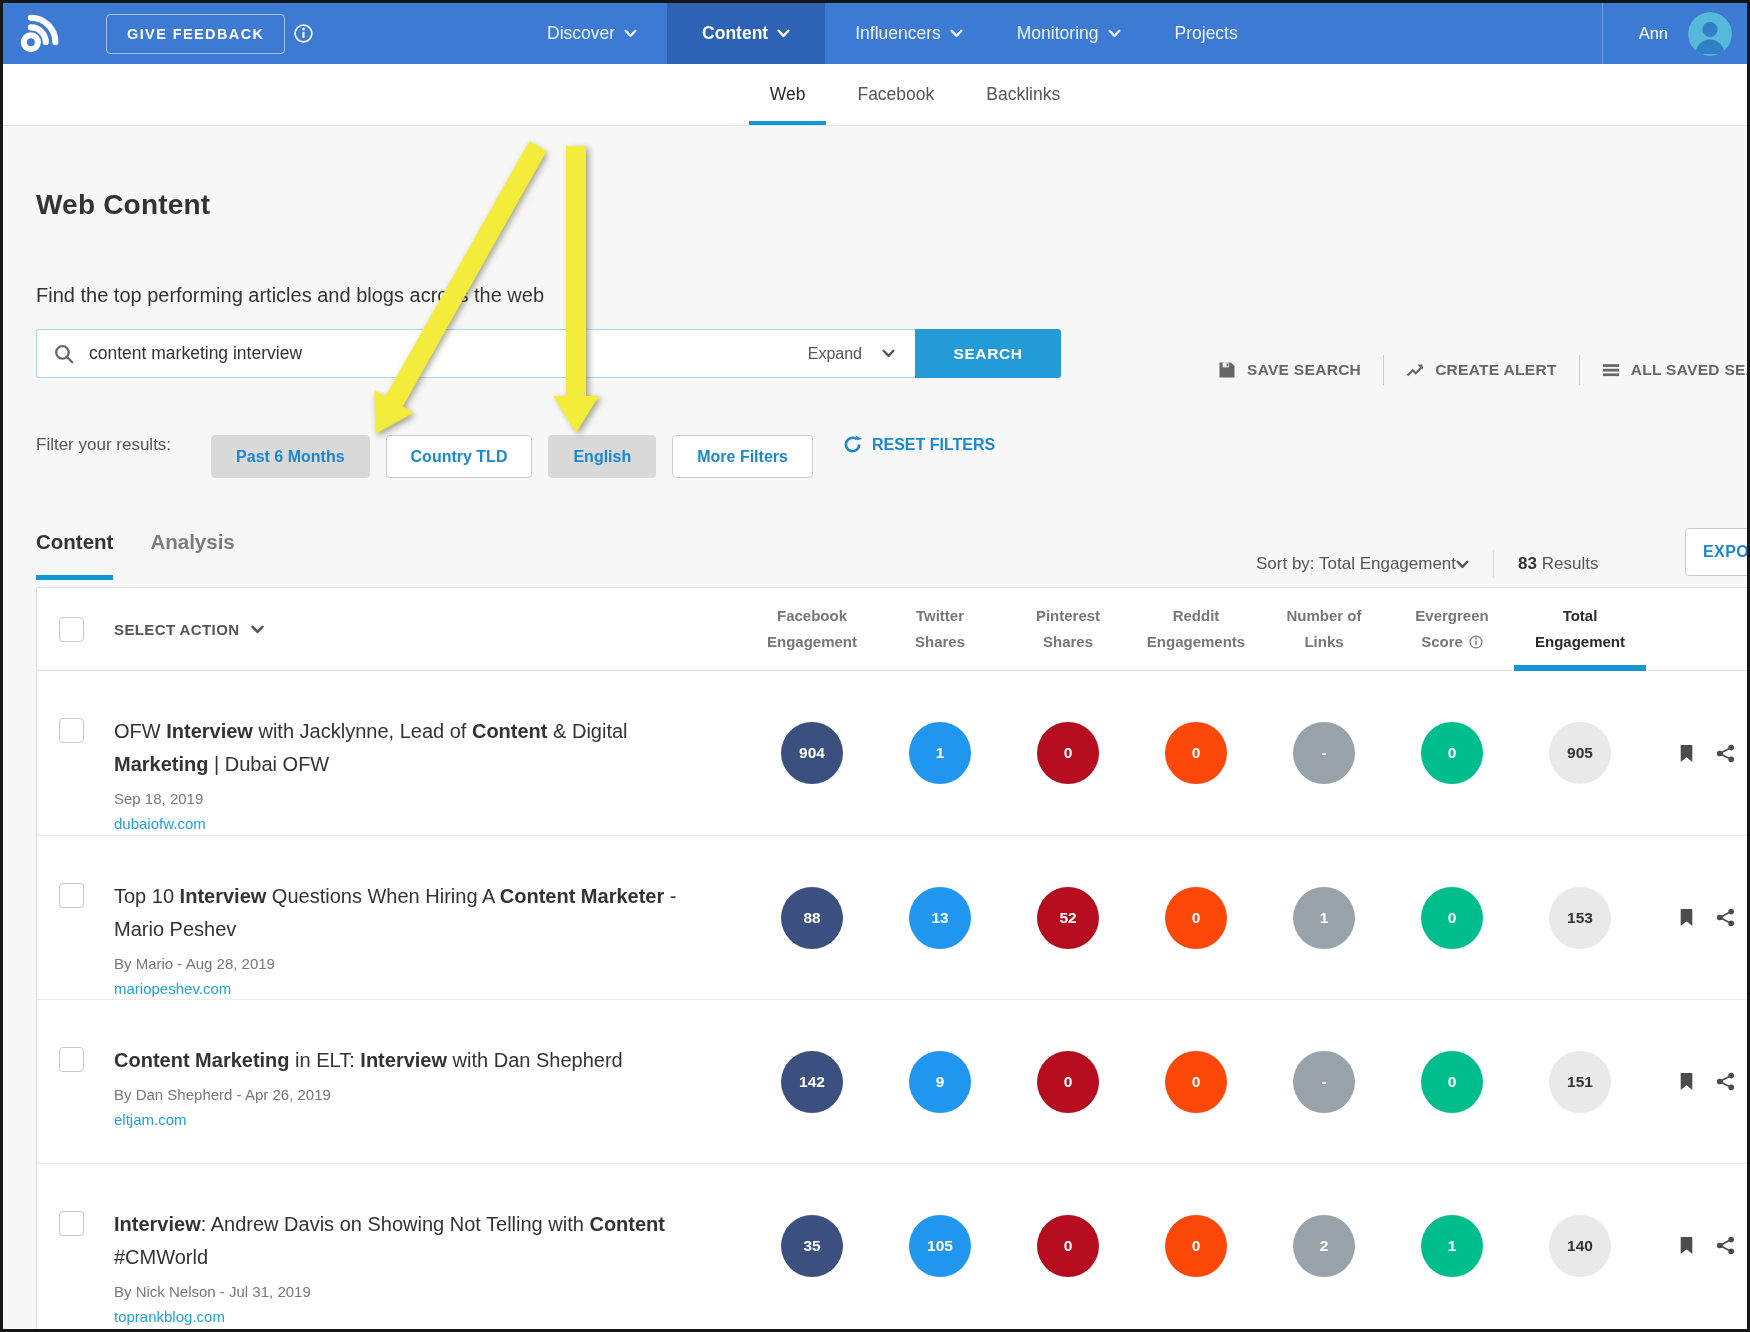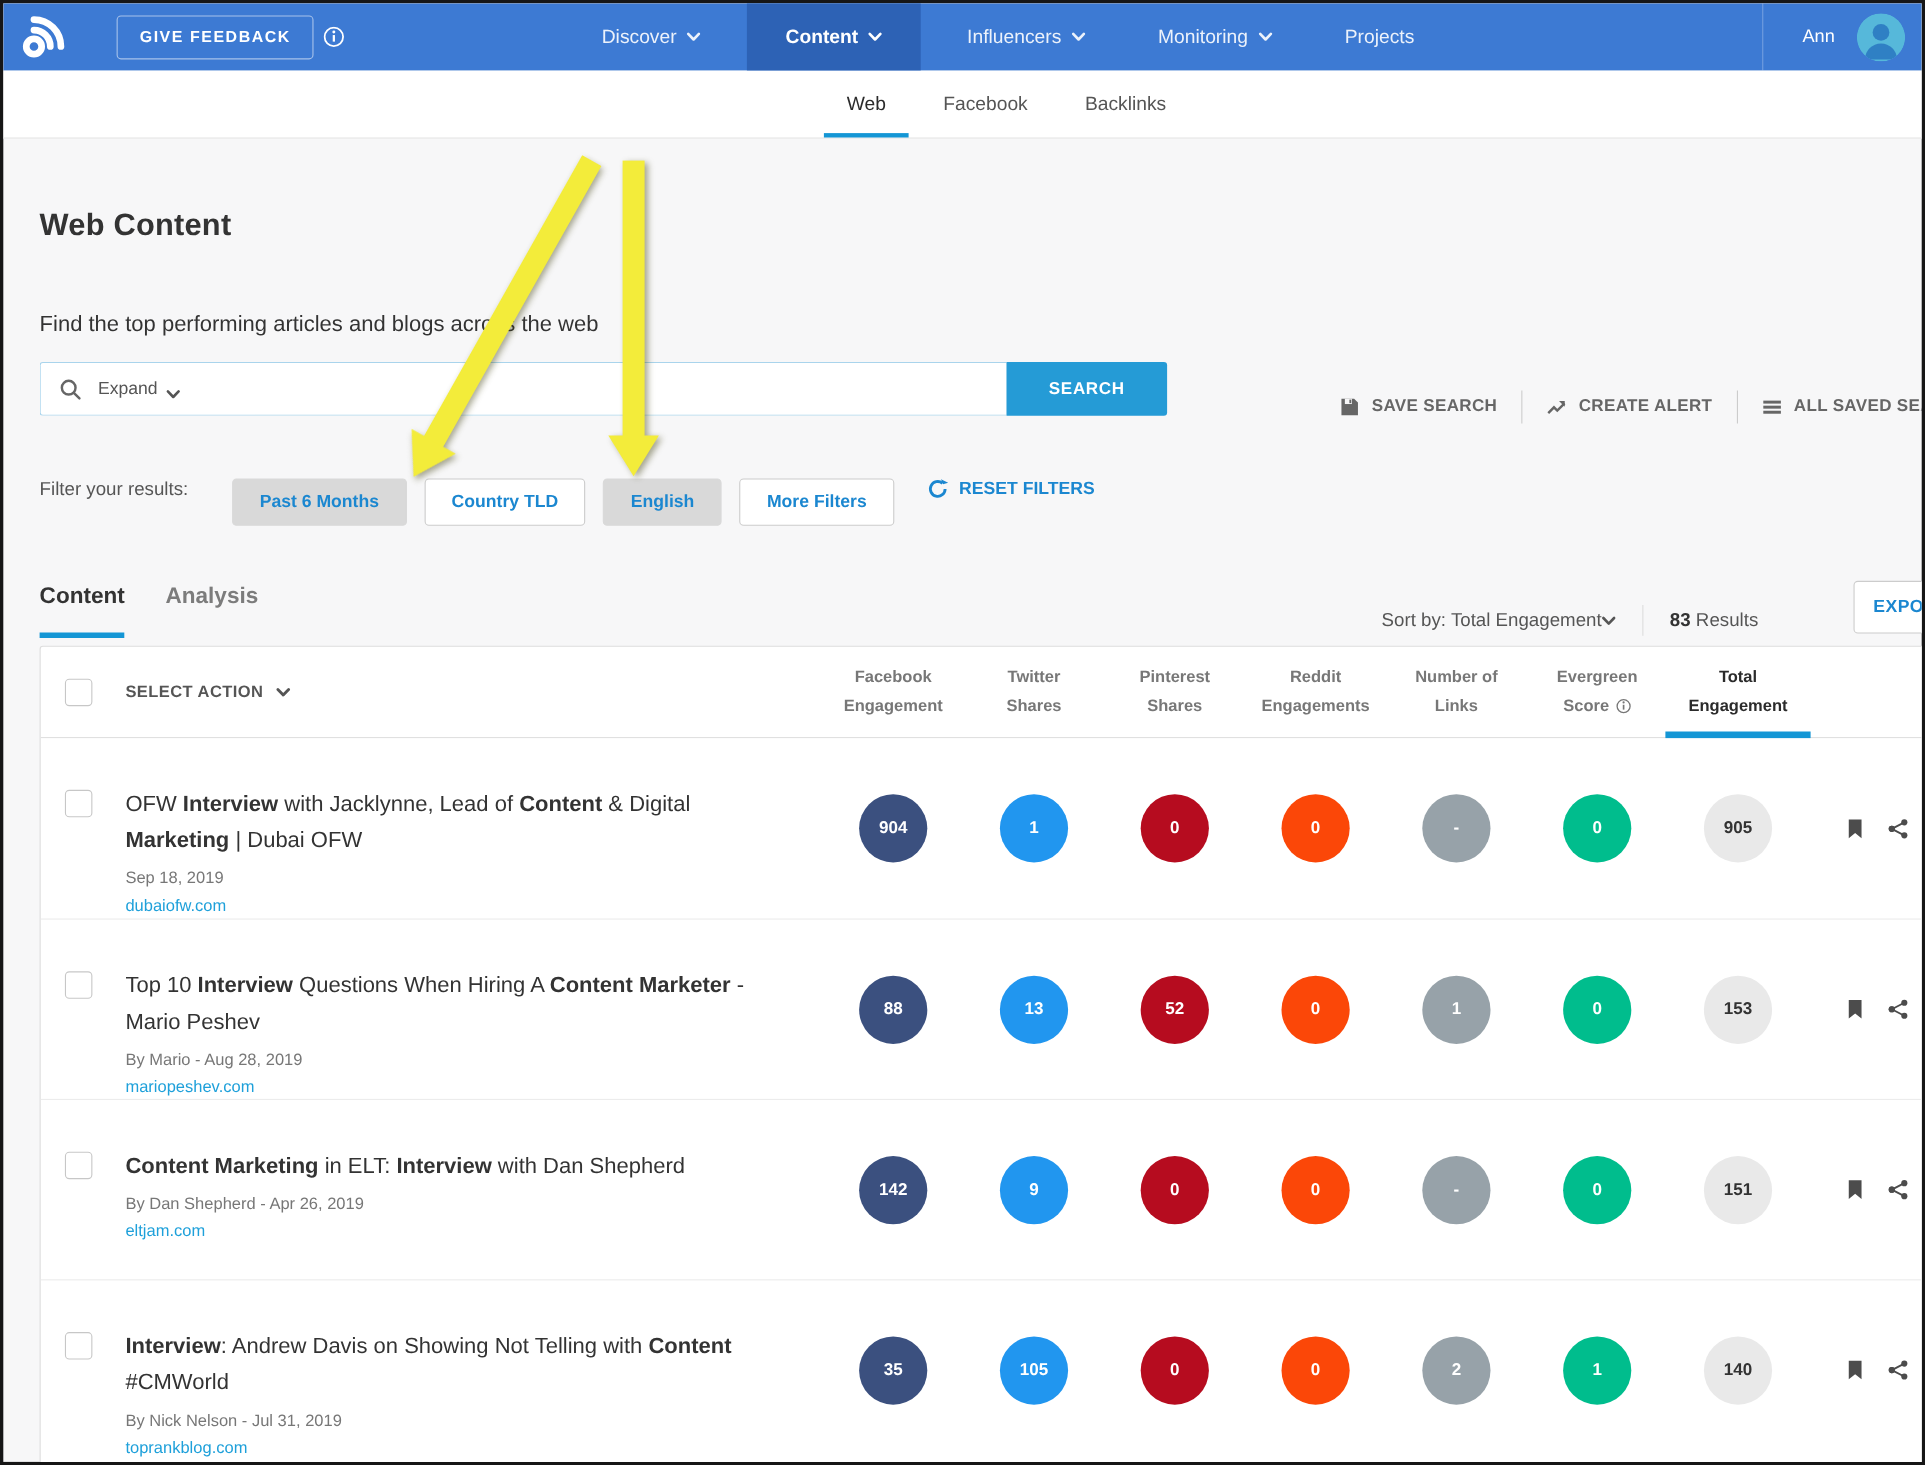--- a/index.html
+++ b/index.html
@@ -6,21 +6,21 @@
 html,body{width:1750px;height:1332px}
 body{position:relative;overflow:hidden;background:#f7f7f8;border:3px solid #161616;font-family:"Liberation Sans",sans-serif;color:#333}
 svg{display:block}
 
 .navbar{position:relative;height:61px;background:#3d7ad3}
 .logo{position:absolute;left:13px;top:6px;width:49px;height:49px;cursor:pointer}
 .logo svg{width:100%;height:100%}
 .feedback{position:absolute;left:103px;top:11px;height:40px;padding:0 20px;background:transparent;border:1px solid rgba(255,255,255,.55);border-radius:4px;color:#fff;font-family:inherit;font-size:14.5px;font-weight:700;letter-spacing:1.4px;cursor:pointer}
 .navinfo{position:absolute;left:291px;top:21px;width:19px;height:19px;color:#fff;cursor:pointer}
 .navinfo svg{width:100%;height:100%}
-.main-nav{position:absolute;left:520px;top:0;height:61px;display:flex;align-items:stretch;gap:18px}
+.main-nav{position:absolute;left:520px;top:0;height:61px;display:flex;align-items:stretch;gap:6px}
 .nav-item{display:flex;align-items:center;gap:9px;padding:0 24px;font-size:17.5px;color:rgba(255,255,255,.9);cursor:pointer;white-space:nowrap}
 .nav-item.active{background:#2d62b5;color:#fff;font-weight:700;padding:0 35px}
 .chev{width:13px;height:9px;flex:0 0 auto}
 .user-area{position:absolute;right:0;top:0;height:61px;display:flex;align-items:center}
 .udiv{width:1px;height:61px;background:rgba(255,255,255,.28)}
 .uname{color:#fff;font-size:16.5px;margin:0 20px 0 36px;cursor:pointer}
 .avatar{width:44px;height:44px;margin-right:15px;border-radius:50%;overflow:hidden;cursor:pointer}
 .avatar svg{width:100%;height:100%}
 
 .subnav{height:62px;background:#fff;border-bottom:1px solid #e3e3e3;display:flex;justify-content:center}
@@ -29,21 +29,21 @@
 .subtab.active{color:#2b2b2b;font-weight:400;border-bottom-color:#1496d5}
 
 .main{position:relative;padding-left:33px}
 .title{font-size:28px;line-height:34px;font-weight:700;color:#333;padding-top:62px;letter-spacing:.2px}
 .subtitle{font-size:20px;line-height:26px;color:#333;margin-top:60px}
 .searchrow{margin-top:21px;display:flex;width:1025px;height:49px}
 .search-box{flex:1;display:flex;align-items:center;background:#fff;border:1px solid #a9d4ec;border-right:none;border-radius:3px 0 0 3px;padding:0 16px 0 17px;gap:15px}
 .sicon{width:20px;height:20px;color:#666;flex:0 0 auto}
 .sicon svg,.icwrap svg{width:100%;height:100%}
 .search-input{flex:1;border:none;outline:none;background:transparent;font-family:inherit;font-size:17.5px;color:#333}
-.expand{display:flex;align-items:flex-end;gap:8px;font-size:16px;color:#555;cursor:pointer;margin-right:4px;flex:0 0 auto}
+.expand{display:flex;align-items:center;gap:20px;font-size:16px;color:#555;cursor:pointer;margin-right:4px;flex:0 0 auto}
 .search-btn{width:146px;background:#259bd6;border:none;border-radius:0 3px 3px 0;color:#fff;font-family:inherit;font-size:15.5px;font-weight:700;letter-spacing:.6px;cursor:pointer}
 .search-actions{position:absolute;top:230px;left:1193px;height:28px;display:flex;align-items:center}
 .action-link{display:flex;align-items:center;gap:11px;padding:0 22px;color:#666;font-size:15.5px;font-weight:700;letter-spacing:.3px;cursor:pointer;white-space:nowrap}
 .icwrap{width:18px;height:18px;color:#666;flex:0 0 auto}
 .vdiv{width:1px;height:30px;background:#ccc}
 .filterrow{margin-top:57px;display:flex;align-items:flex-start}
 .filter-label{font-size:17px;color:#555;margin-right:40px}
 .chips{display:flex;gap:16px}
 .chip{height:43px;padding:0 24px;border-radius:4px;background:#fff;border:1px solid #ccc;color:#1b87d0;font-family:inherit;font-size:16px;font-weight:700;cursor:pointer}
 .chip.selected{background:#d9d9d9;border-color:#d9d9d9}
@@ -167,20 +167,21 @@
   <p class="subtitle">Find the top performing articles and blogs across the web</p>
 
   <div class="searchrow">
     <div class="search-box">
       <span class="sicon">
         <svg viewBox="0 0 18 18">
             <circle cx="7.6" cy="7.6" r="5.6" fill="none" stroke="currentColor" stroke-width="2"></circle>
             <path d="M11.8 11.8l4.6 4.6" stroke="currentColor" stroke-width="2" stroke-linecap="round"></path>
           </svg>
       </span>
+      <input class="search-input" value="content marketing interview" style="">
       <div class="expand">
         <span>Expand</span>
         <svg class="chev" viewBox="0 0 12 8">
             <path d="M1.5 1.5 6 6.2l4.5-4.7" fill="none" stroke="currentColor" stroke-width="2.2" stroke-linecap="round" stroke-linejoin="round"></path>
           </svg>
       </div>
     </div>
     <button class="search-btn">SEARCH</button>
   </div>
 

